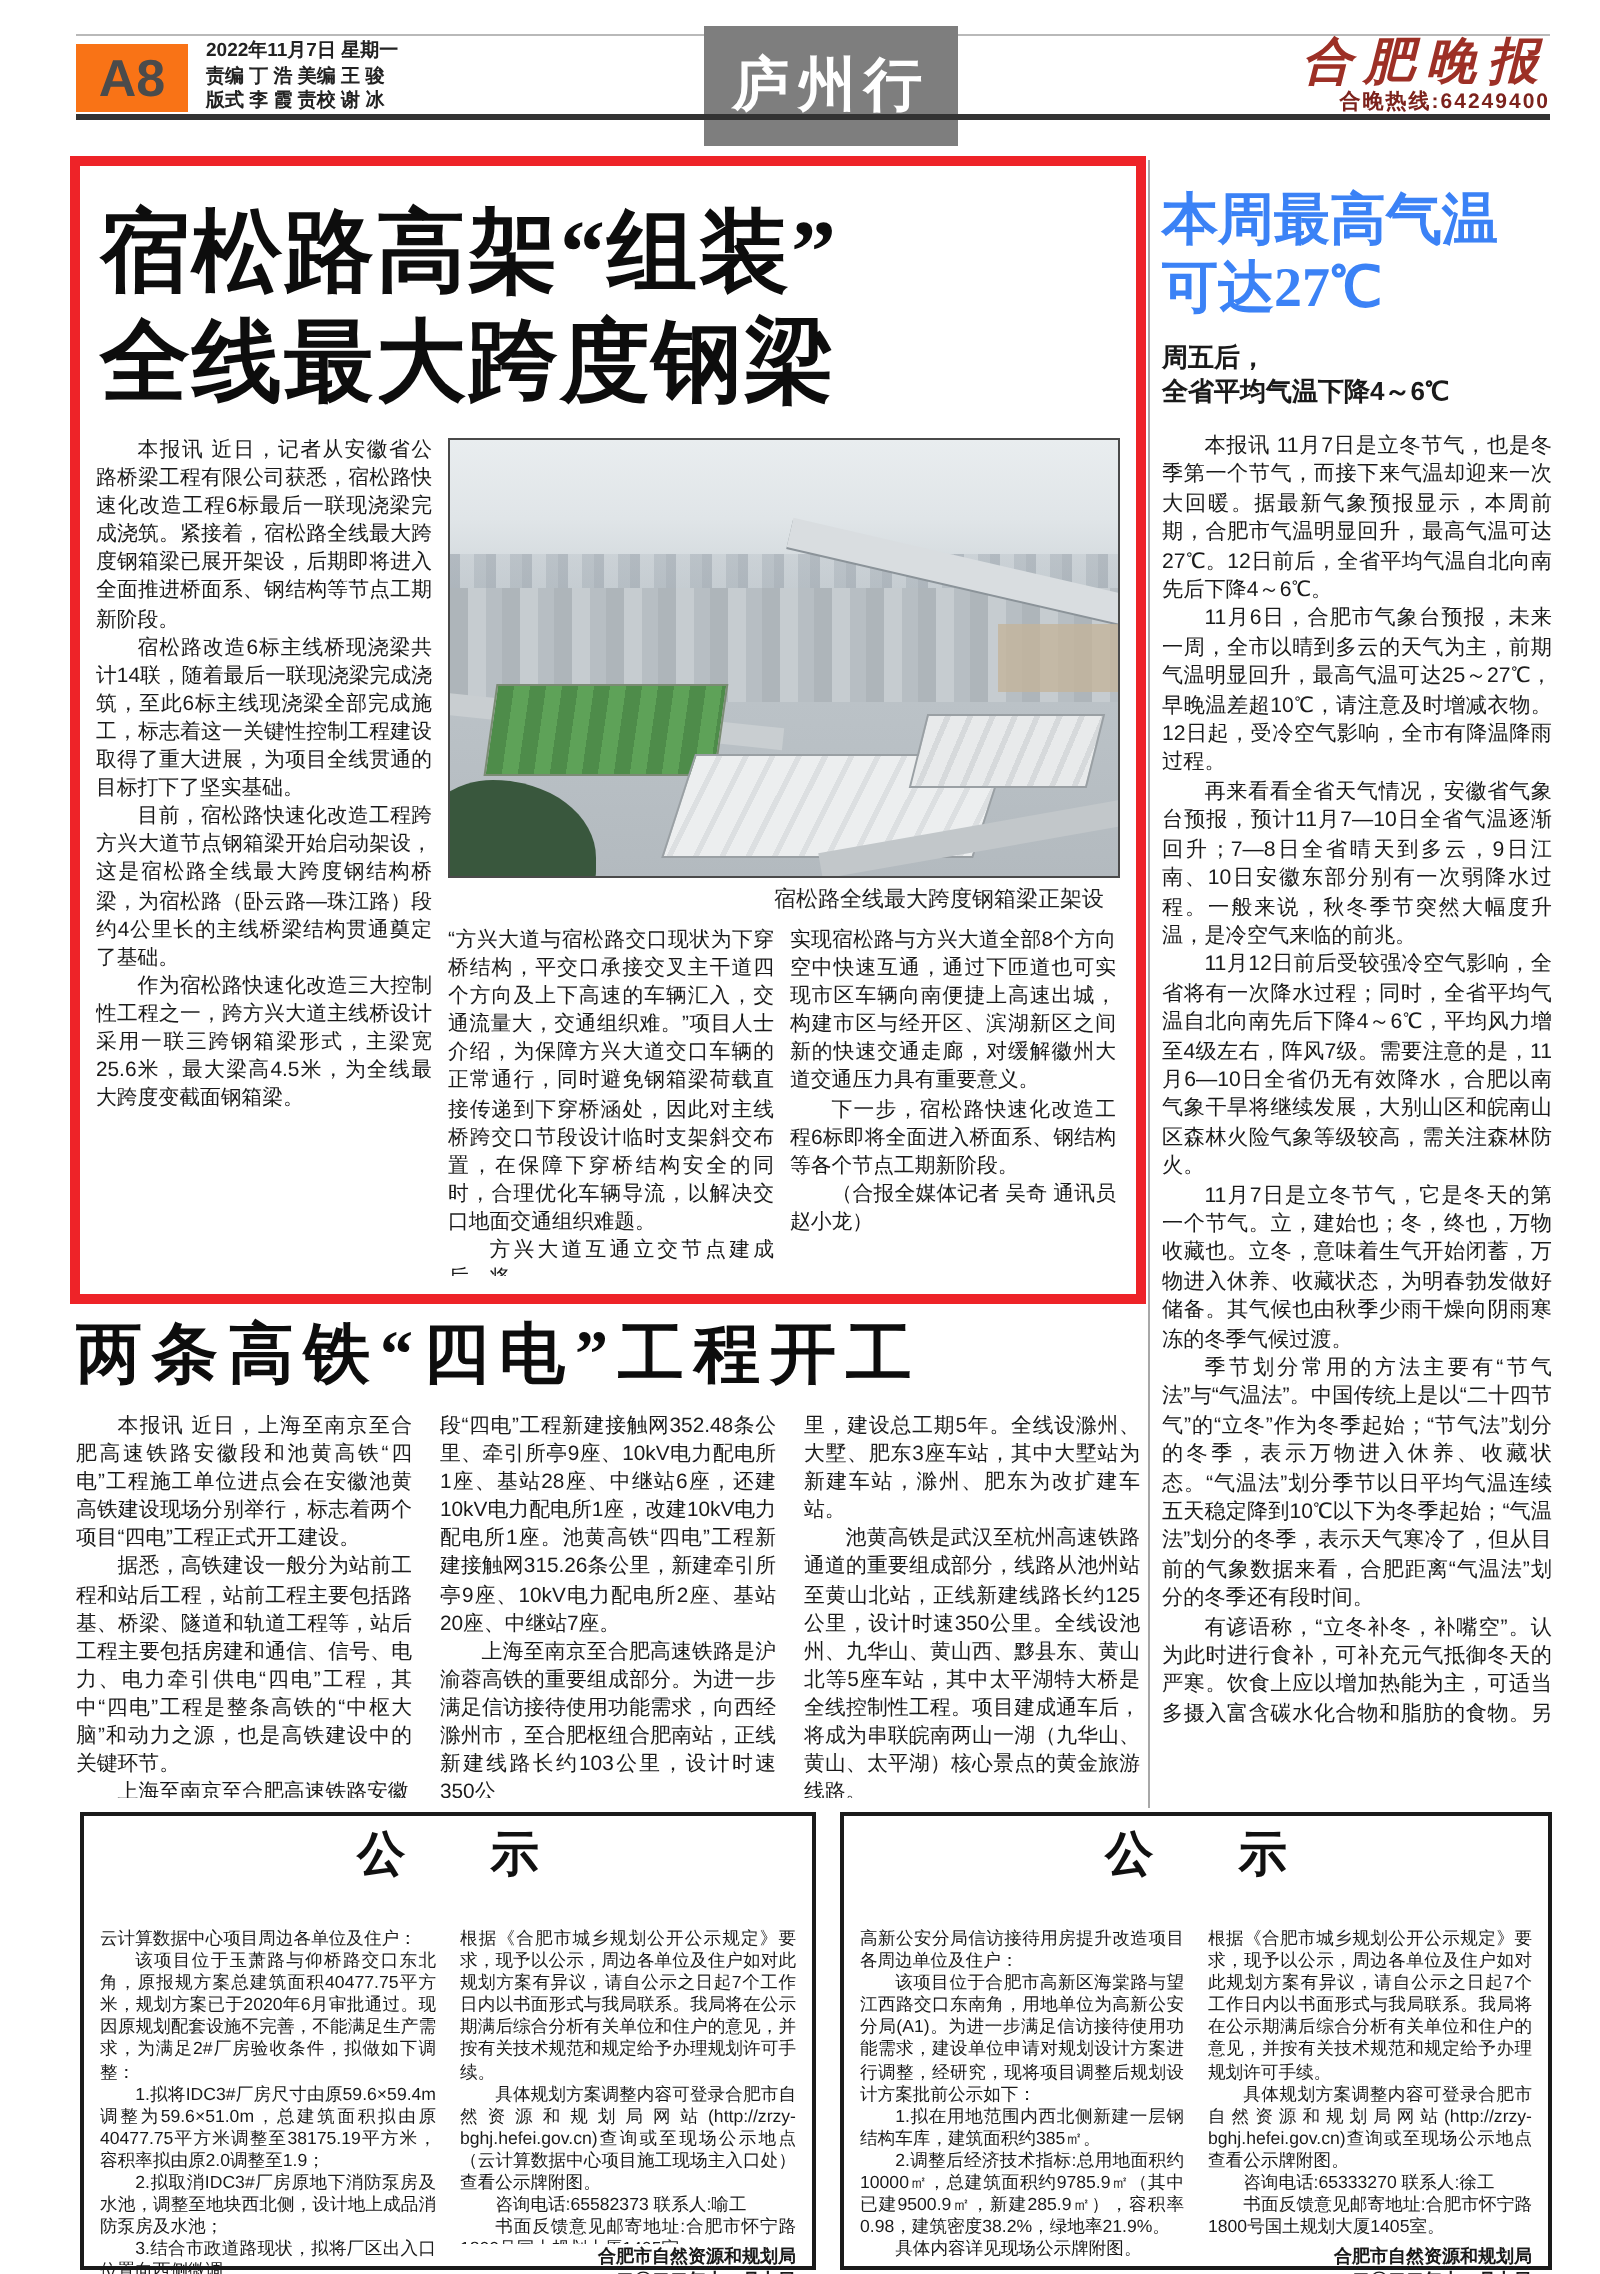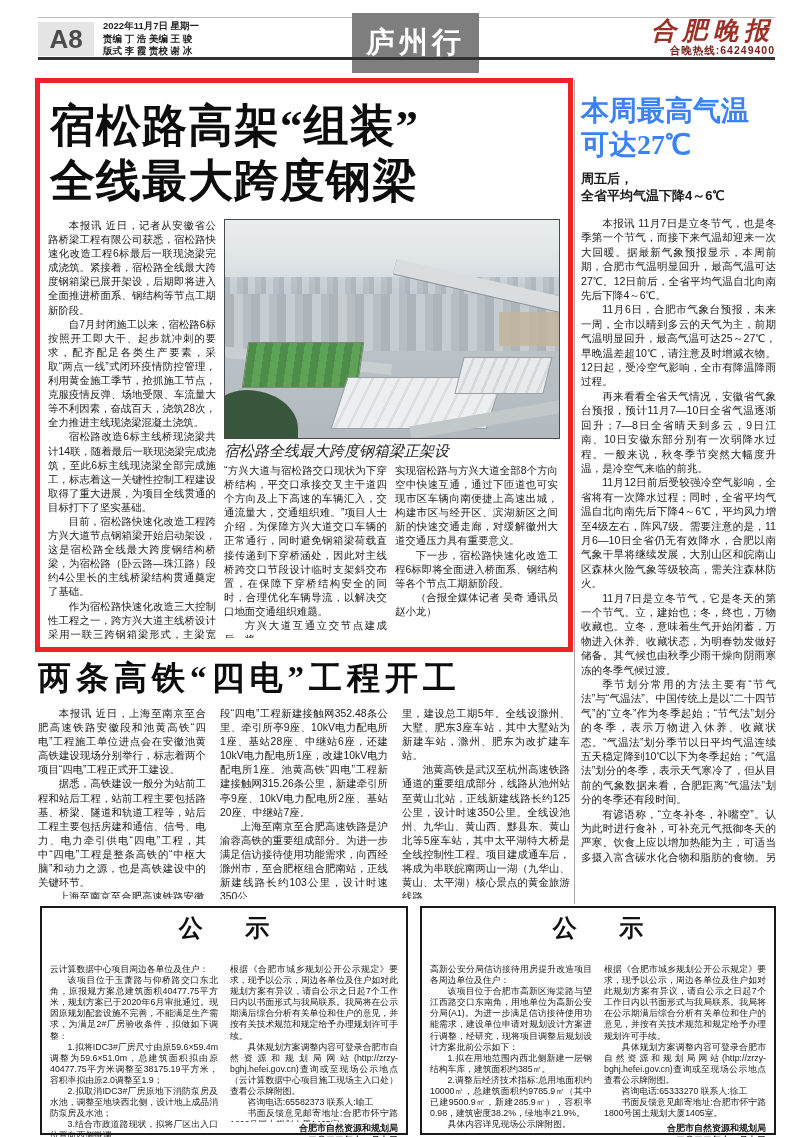--- a/index.html
+++ b/index.html
@@ -1,21 +1,21 @@
 <!DOCTYPE html>
 <html><head>
 <meta charset="utf-8">
 <style>
   html,body{margin:0;padding:0;background:#ffffff;}
   .page{position:relative;width:800px;height:1137px;background:#fff;overflow:hidden;
         font-family:"Liberation Sans", sans-serif;color:#1a1a1a;}
   
   .rule-hair{position:absolute;left:38px;top:17px;width:737px;height:1px;background:#b9b9b9;}
   .rule-heavy{position:absolute;left:38px;top:57px;width:737px;height:3px;background:#333;}
-  .pageno-box{position:absolute;left:38px;top:22px;width:56px;height:34px;background:#e5e5e5;
+  .pageno-box{position:absolute;left:38px;top:22px;width:56px;height:34px;background:#f97316;
         display:flex;align-items:center;justify-content:center;font-size:26px;font-weight:bold;color:#4b4b4b;}
   .mast-info{position:absolute;left:103px;top:20px;font-size:9.5px;line-height:12.5px;font-weight:bold;color:#222;}
   .section-box{position:absolute;left:352px;top:13px;width:127px;height:60px;background:#7e7e7e;color:#fff;
         display:flex;align-items:center;justify-content:center;font-size:29px;font-weight:bold;letter-spacing:4px;}
   .brand{position:absolute;left:560px;top:14px;width:215px;text-align:right;
         font-family:"Liberation Serif", serif;font-style:italic;font-weight:bold;
         font-size:25px;letter-spacing:6px;color:#9d3026;}
   .hotline{position:absolute;left:560px;top:44px;width:215px;text-align:right;
         font-size:10.5px;font-weight:bold;color:#7c221c;letter-spacing:1px;}
   
@@ -41,22 +41,22 @@
   .ph-dirt{position:absolute;right:0;top:42%;width:18%;height:16%;background:#c3b49b;opacity:.8;}
   .ph-road{position:absolute;left:-2%;top:62%;width:52%;height:5%;background:#c9ced1;transform:rotate(6deg);}
   .ph-field{position:absolute;left:6%;top:56%;width:34%;height:20%;border:1px solid #7b8c74;
         background:repeating-linear-gradient(90deg,#4e8c4a 0 8px,#5ea258 8px 16px);transform:skewX(-8deg);}
   .ph-roof1{position:absolute;left:34%;top:72%;width:46%;height:23%;border:1px solid #9aa0a4;
         background:repeating-linear-gradient(100deg,#eceeef 0 10px,#dcdfe1 10px 13px);transform:skewX(-18deg);}
   .ph-roof2{position:absolute;left:70%;top:63%;width:26%;height:16%;border:1px solid #9aa0a4;
         background:repeating-linear-gradient(100deg,#e8eaeb 0 8px,#d6d9db 8px 11px);transform:skewX(-14deg);}
   .ph-trees{position:absolute;left:-4%;top:78%;width:26%;height:30%;background:#39573d;border-radius:40% 60% 30% 50%;}
   .ph-road2{position:absolute;left:55%;top:88%;width:50%;height:6%;background:#c2c7ca;transform:rotate(-10deg);}
-  .photo-caption{height:20px;margin-top:3px;font-family:"Liberation Serif", serif;font-style:italic;
-        font-size:15px;color:#222;text-align:left;padding-right:10px;}
+  .photo-caption{height:20px;margin-top:3px;font-family:"Liberation Serif", serif;
+        font-size:11px;color:#222;text-align:right;padding-right:10px;}
   .lead-cols2{display:flex;gap:8px;margin-top:2px;}
   .lead-col2,.lead-col3{flex:0 0 163px;height:174px;}
   
   .rail{position:absolute;left:38px;top:658px;width:532px;}
   .rail-headline{font-family:"Liberation Serif", serif;font-weight:900;font-size:33px;line-height:40px;
         letter-spacing:5px;color:#0d0d0d;white-space:nowrap;}
   .rail-body{display:flex;gap:14px;margin-top:9px;}
   .rail-body .col{flex:0 0 168px;height:192px;}
   
   .vline{position:absolute;left:574px;top:80px;width:1px;height:824px;background:#a8a8a8;}
@@ -97,21 +97,20 @@
   <div class="rule-heavy"></div>
 
   <div class="red-box">
     <div class="lead-headline">
       <div>宿松路高架“组装”</div>
       <div>全线最大跨度钢梁</div>
     </div>
     <div class="lead-body">
       <div class="col lead-col1">
           <p>本报讯 近日，记者从安徽省公路桥梁工程有限公司获悉，宿松路快速化改造工程6标最后一联现浇梁完成浇筑。紧接着，宿松路全线最大跨度钢箱梁已展开架设，后期即将进入全面推进桥面系、钢结构等节点工期新阶段。</p>
-          <p>自7月封闭施工以来，宿松路6标按照开工即大干、起步就冲刺的要求，配齐配足各类生产要素，采取“两点一线”式闭环疫情防控管理，利用黄金施工季节，抢抓施工节点，克服疫情反弹、场地受限、车流量大等不利因素，奋战百天，浇筑28次，全力推进主线现浇梁混凝土浇筑。</p>
           <p>宿松路改造6标主线桥现浇梁共计14联，随着最后一联现浇梁完成浇筑，至此6标主线现浇梁全部完成施工，标志着这一关键性控制工程建设取得了重大进展，为项目全线贯通的目标打下了坚实基础。</p>
           <p>目前，宿松路快速化改造工程跨方兴大道节点钢箱梁开始启动架设，这是宿松路全线最大跨度钢结构桥梁，为宿松路（卧云路—珠江路）段约4公里长的主线桥梁结构贯通奠定了基础。</p>
           <p>作为宿松路快速化改造三大控制性工程之一，跨方兴大道主线桥设计采用一联三跨钢箱梁形式，主梁宽25.6米，最大梁高4.5米，为全线最大跨度变截面钢箱梁。</p>
         </div>
       <div class="lead-right">
         <div class="photo">
           <div class="ph-skyline"></div>
           <div class="ph-city"></div>
           <div class="ph-viaduct"></div>
           <div class="ph-dirt"></div>

